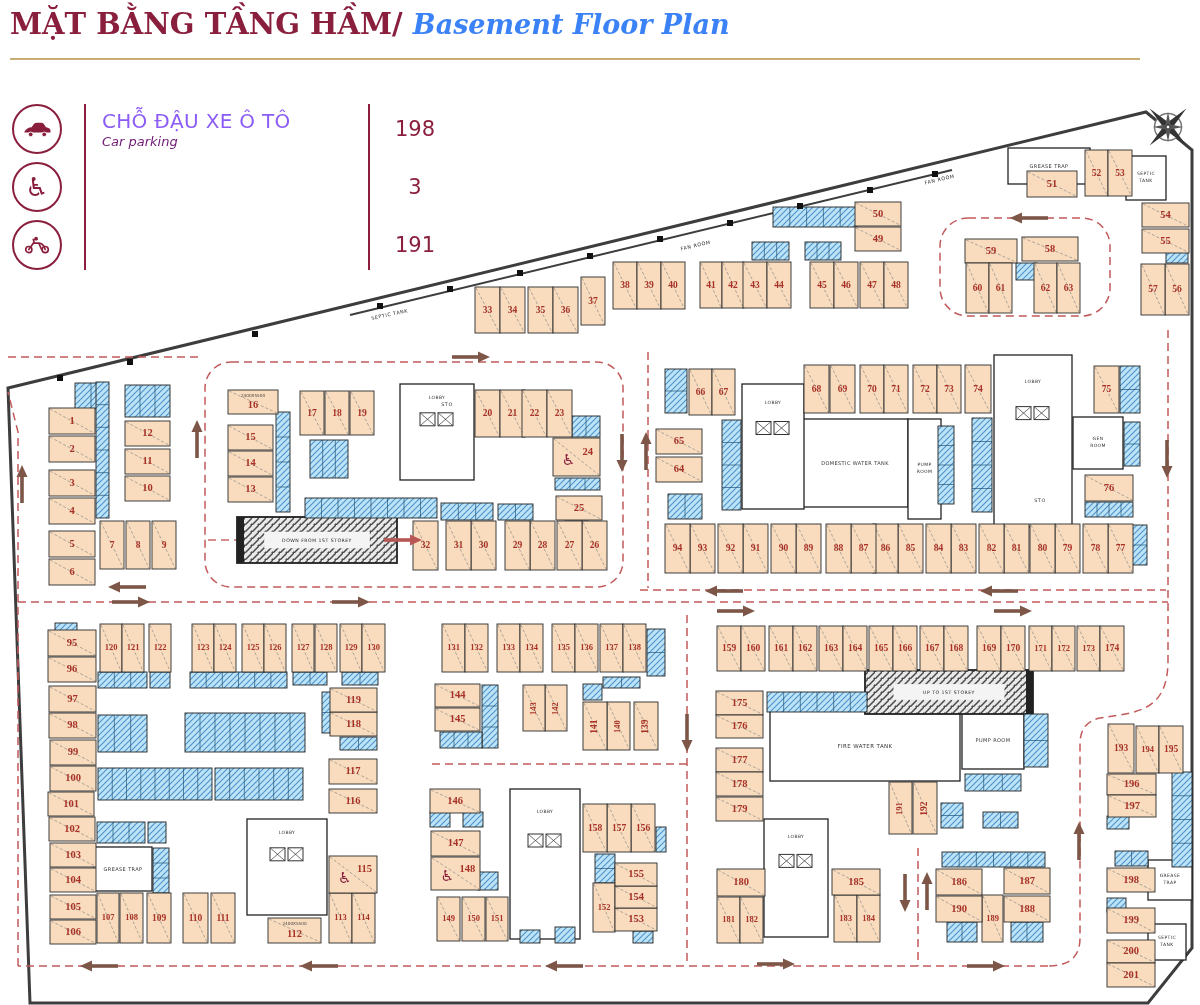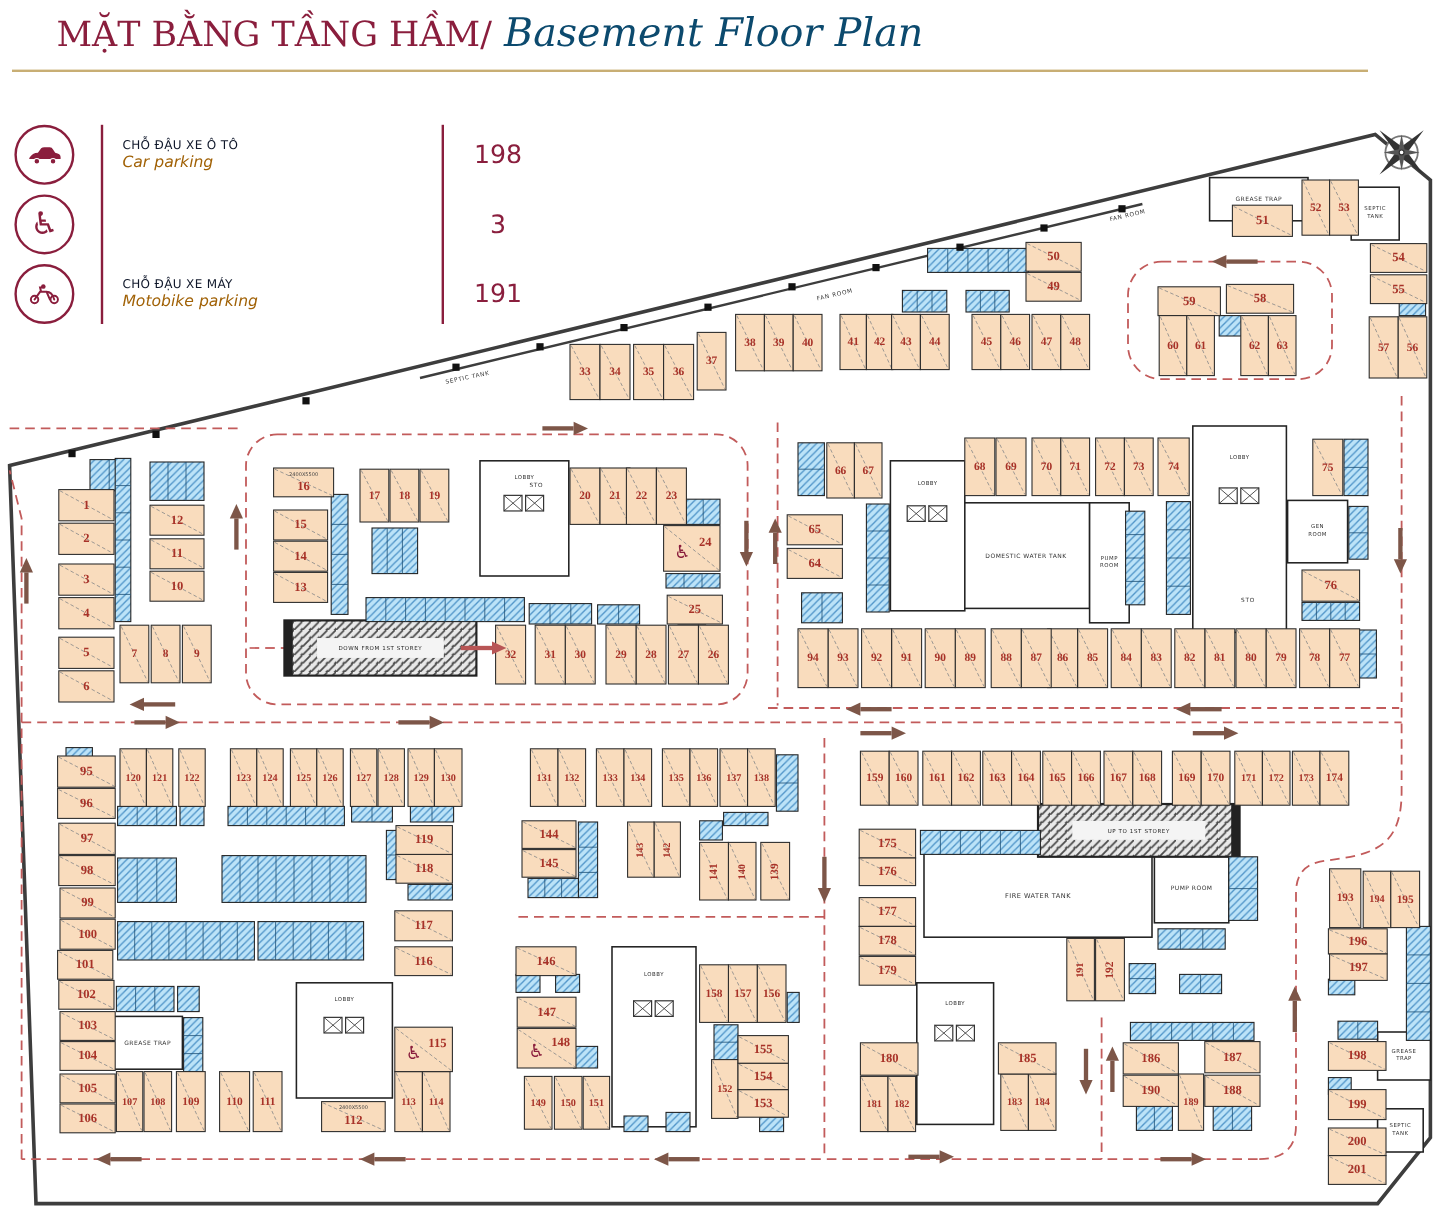--- a/index.html
+++ b/index.html
@@ -1,31 +1,31 @@
 <!DOCTYPE html>
 <html><head>
 <meta charset="utf-8">
 <style>
   html,body{margin:0;padding:0;background:#fff;}
   body{width:1200px;height:1005px;position:relative;overflow:hidden;
        font-family:"DejaVu Sans",sans-serif;}
   header{position:absolute;top:6px;left:10px;z-index:3;}
   h1{margin:0;font-family:"DejaVu Serif","Liberation Serif",serif;font-size:29px;line-height:1.25;}
-  h1 .vi{color:#8a1e3d;font-weight:normal;margin-left:37px;}
-  h1 .en{color:#0c4a6e;font-style:italic;font-weight:normal;font-size:33px;}
+  h1 .vi{color:#8a1e3d;font-weight:bold;}
+  h1 .en{color:#3b82f6;font-style:italic;font-weight:bold;font-size:27px;}
   .rule{position:absolute;top:52px;left:0;width:1130px;height:2px;background:#c8ae74;}
   .legend{position:absolute;top:100px;left:12px;width:438px;z-index:3;}
   .legend .vline{position:absolute;top:4px;bottom:4px;width:1.5px;background:#8a1e3d;}
   .v1{left:72px;}.v2{left:356px;}
   .lrow{position:relative;display:flex;align-items:center;min-height:58px;}
   .icircle{width:46px;height:46px;border:2.5px solid #8a1e3d;border-radius:50%;
            display:flex;align-items:center;justify-content:center;flex:0 0 auto;color:#8a1e3d;}
   .ltxt{margin-left:40px;width:250px;}
-  .lvi{color:#0f172a;font-size:10px;letter-spacing:.3px;}
-  .len{color:#a16207;font-size:13px;font-style:italic;margin-top:1px;}
+  .lvi{color:#8b5cf6;font-size:20px;letter-spacing:.3px;}
+  .len{color:#701a75;font-size:13px;font-style:italic;margin-top:1px;}
   .lcount{position:absolute;left:372px;width:62px;text-align:center;color:#8a1e3d;
           font-size:21px;}
   .wheel-glyph{font-size:26px;line-height:1;}
   svg#plan{position:absolute;top:0;left:0;z-index:1;}
 </style>
 </head>
 <body>
 
 <header>
   <h1>
@@ -65,24 +65,20 @@
 
   <div class="lrow">
     <div class="icircle">
       <svg width="28" height="20" viewBox="0 0 30 22">
         <circle cx="6" cy="16" r="3.4" fill="none" stroke="#8a1e3d" stroke-width="1.8"></circle>
         <circle cx="24" cy="16" r="3.4" fill="none" stroke="#8a1e3d" stroke-width="1.8"></circle>
         <path d="M6 16 L11 9 H17 L20 16 M17 9 q5 0 7 7 M12 9 L11 5 h4" fill="none" stroke="#8a1e3d" stroke-width="1.8" stroke-linecap="round"></path>
         <circle cx="14" cy="4" r="2" fill="#8a1e3d"></circle>
       </svg>
     </div>
-    <div class="ltxt">
-      <div class="lvi">CHỖ ĐẬU XE MÁY</div>
-      <div class="len">Motobike parking</div>
-    </div>
     <div class="lcount">191</div>
   </div>
 </section>
 
 <svg id="plan" width="1200" height="1005" viewBox="0 0 1200 1005">
   <defs>
     <pattern id="motoP" width="6" height="6" patternUnits="userSpaceOnUse">
       <rect width="6" height="6" fill="#bce3f8"></rect>
       <path d="M-1 7 L7 -1 M4 8 L8 4 M-2 2 L2 -2" stroke="#4f94c8" stroke-width="1.1"></path>
     </pattern>

